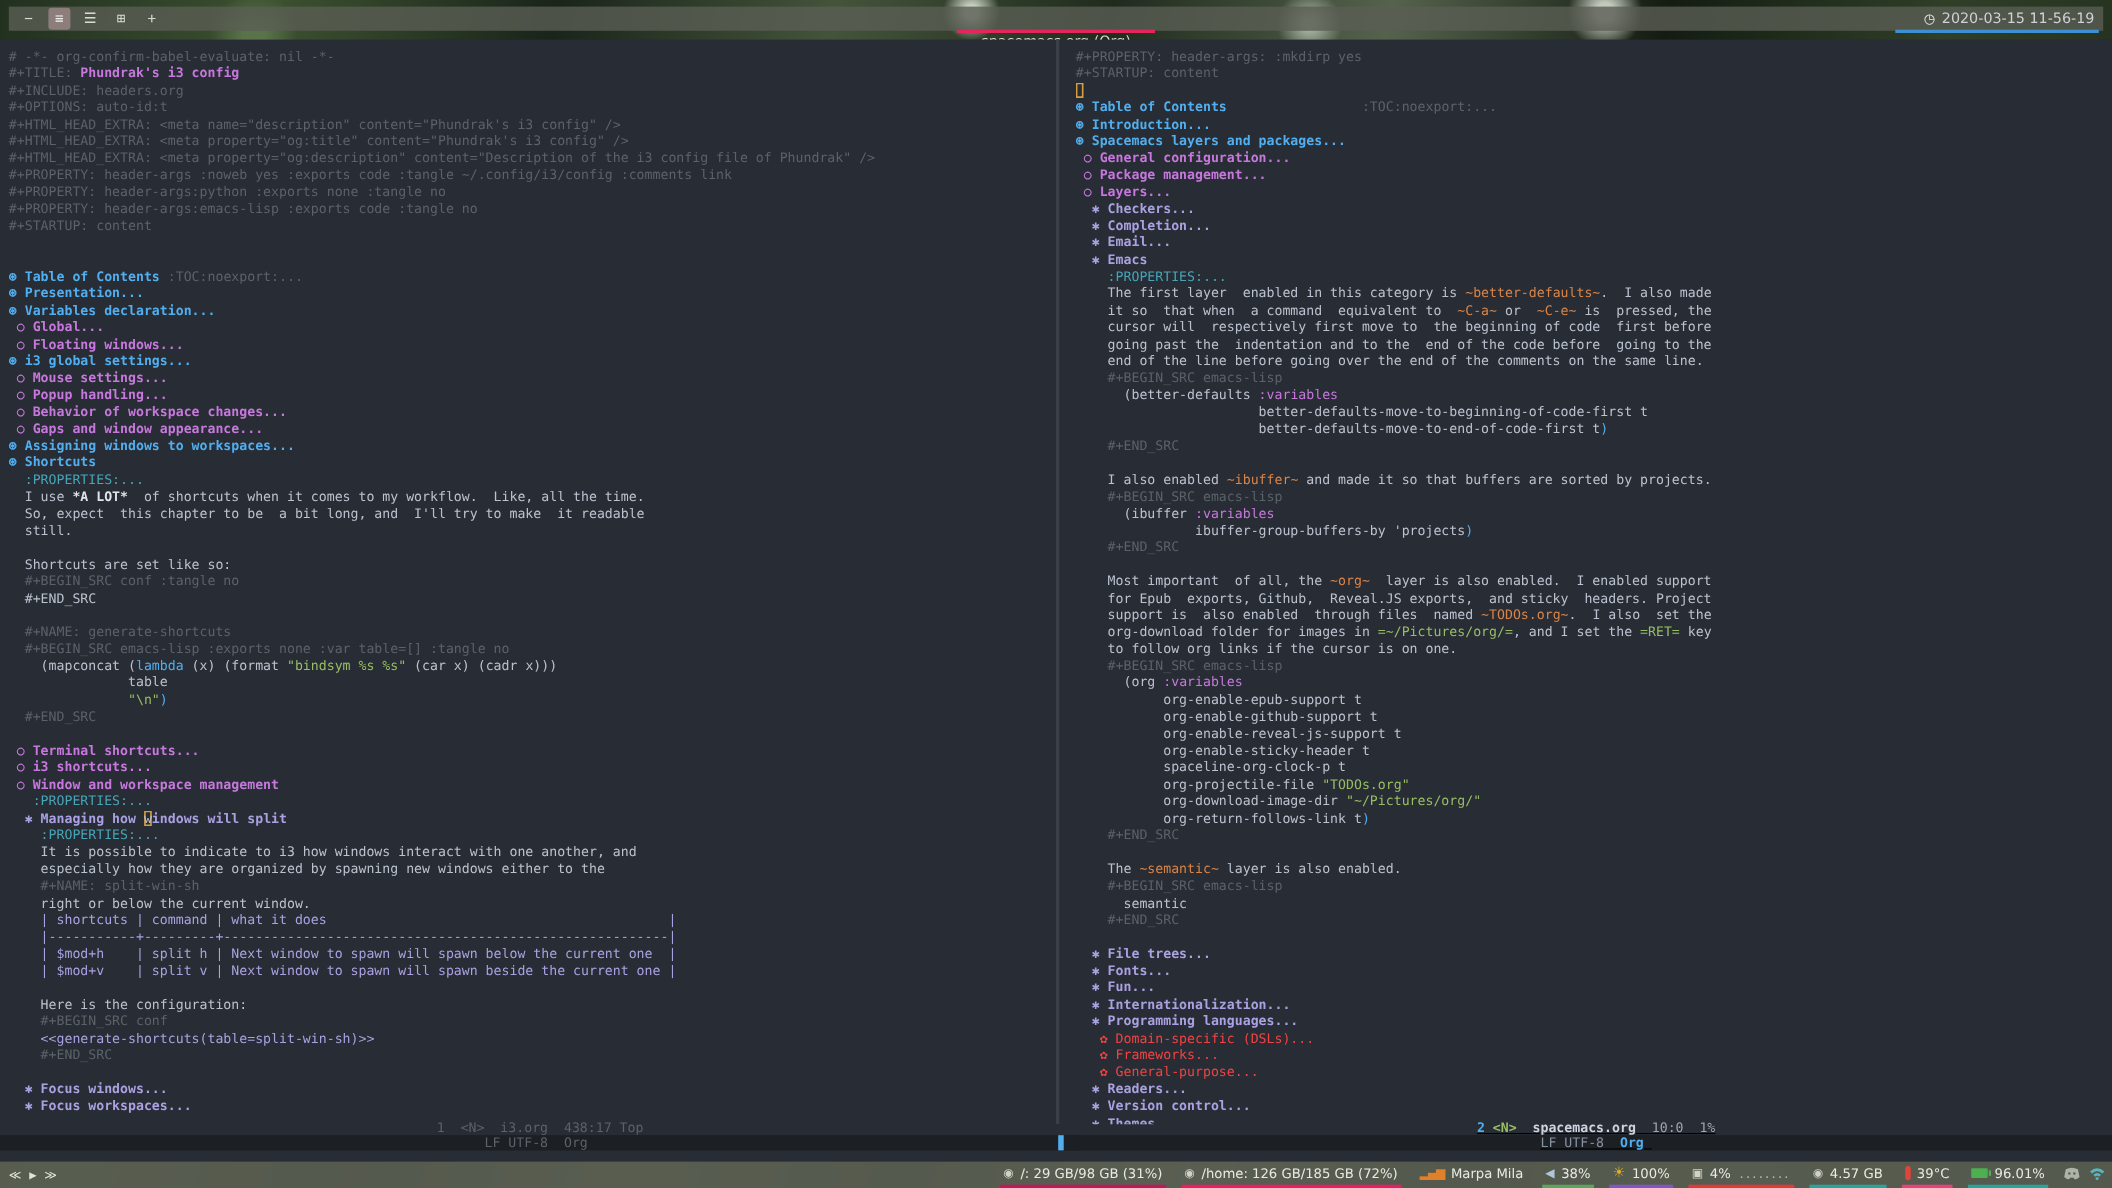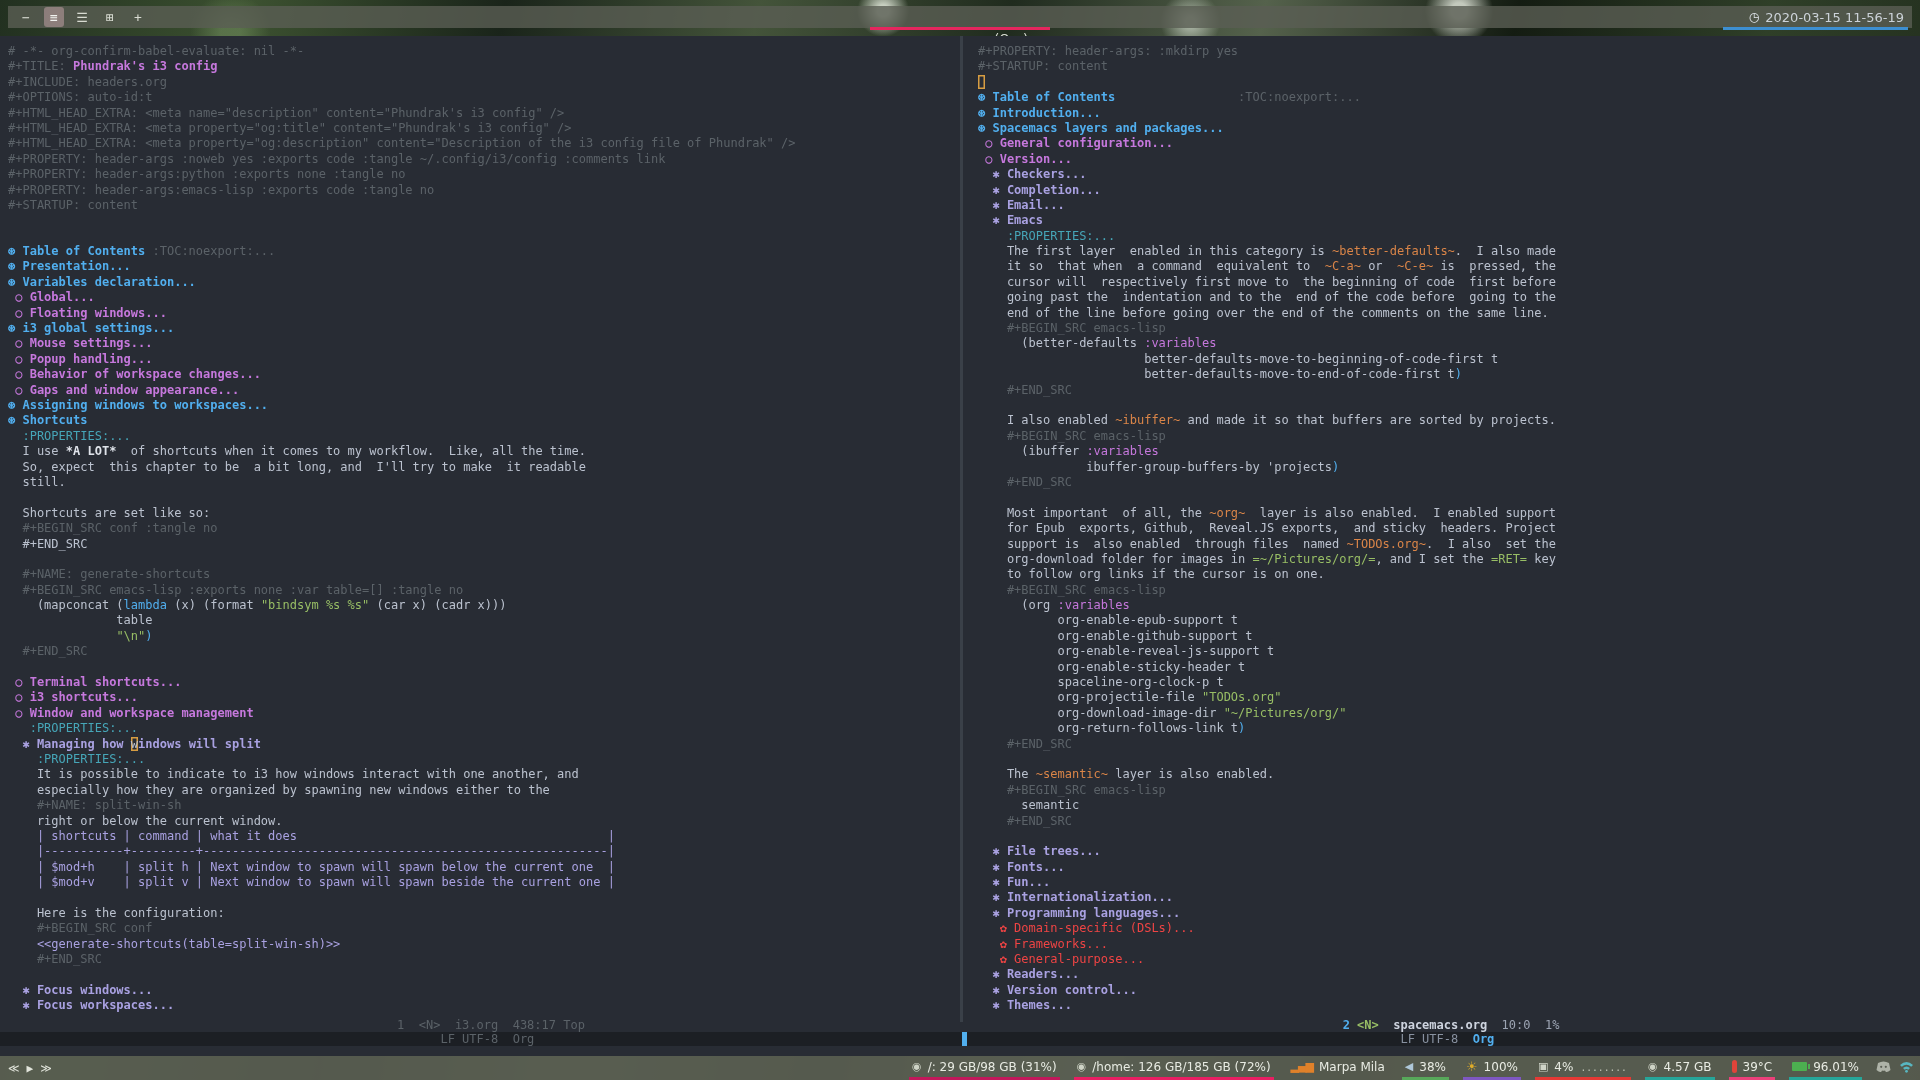--- a/index.html
+++ b/index.html
@@ -41,21 +41,21 @@
   .s-dr{color:#46a6b8}.s-ttl{color:#c678dd;font-weight:bold}
   .s-bold{color:#dfe3ea;font-weight:bold}
   .s-code{color:#da8548}.s-verb{color:#98be65}.s-str{color:#98be65}
   .s-kw{color:#c678dd}.s-bl{color:#51afef}
   .s-tbl{color:#a9a1e1}.s-noweb{color:#a9a1e1}
   .s-cur{box-shadow:inset 0 0 0 1.5px #d79d42;}
   
   .modeline{position:absolute;bottom:10px;height:14px;background:#1c1f24;display:flex;
     align-items:center;justify-content:flex-end;font-size:12px;padding:0 10px;white-space:pre;flex-direction:column;}
   .modeline-left{left:0;width:962px;}
-  .modeline-right{left:962px;right:0;padding-left:30px;}
+  .modeline-right{left:962px;right:0;padding-left:30px;text-decoration:underline;}
   .ml-bar{position:absolute;left:0;top:0;bottom:0;width:5px;background:#51afef;}
   .s-dim{color:#5b6268}
   .s-mlblue{color:#51afef;font-weight:bold}.s-mlgreen{color:#98be65;font-weight:bold}
   .s-mlbold{color:#ced4df;font-weight:bold}.s-mlfg{color:#9da5b4}.s-mlfg2{color:#8891a0}
   .echo{position:absolute;left:0;right:0;bottom:0;height:10px;background:#282c34;}
   
   .sysbar{position:absolute;left:0;right:0;bottom:0;height:24px;background:rgba(90,94,82,.92);
     display:flex;align-items:stretch;justify-content:space-between;color:#e8ebe3;font-size:12px;}
   .playback{display:flex;align-items:center;gap:7px;padding-left:8px;color:#e2e5dc;font-size:11px;}
   .tray{display:flex;align-items:stretch;padding-right:6px;}
@@ -162,21 +162,22 @@
       </div>
     <div class="pane-divider"></div>
     <div class="pane pane-right">
         <div class="line"><span class="s-cm">#+PROPERTY: header-args: :mkdirp yes</span></div>
         <div class="line"><span class="s-cm">#+STARTUP: content</span></div>
         <div class="line"><span class="s-cur"> </span></div>
         <div class="line"><span class="s-h1">⊛ Table of Contents</span><span class="s-cm">                 :TOC:noexport:...</span></div>
         <div class="line"><span class="s-h1">⊛ Introduction...</span></div>
         <div class="line"><span class="s-h1">⊛ Spacemacs layers and packages...</span></div>
         <div class="line"><span class="s-h2"> ○ General configuration...</span></div>
-        <div class="line"><span class="s-h2"> ○ Version...</span></div>
+        <div class="line"><span class="s-h2"> ○ Package management...</span></div>
+        <div class="line"><span class="s-h2"> ○ Layers...</span></div>
         <div class="line"><span class="s-h3">  ✱ Checkers...</span></div>
         <div class="line"><span class="s-h3">  ✱ Completion...</span></div>
         <div class="line"><span class="s-h3">  ✱ Email...</span></div>
         <div class="line"><span class="s-h3">  ✱ Emacs</span></div>
         <div class="line"><span class="s-dr">    :PROPERTIES:...</span></div>
         <div class="line"><span class="s-fg">    The first layer  enabled in this category is </span><span class="s-code">~better-defaults~</span><span class="s-fg">.  I also made</span></div>
         <div class="line"><span class="s-fg">    it so  that when  a command  equivalent to  </span><span class="s-code">~C-a~</span><span class="s-fg"> or  </span><span class="s-code">~C-e~</span><span class="s-fg"> is  pressed, the</span></div>
         <div class="line"><span class="s-fg">    cursor will  respectively first move to  the beginning of code  first before</span></div>
         <div class="line"><span class="s-fg">    going past the  indentation and to the  end of the code before  going to the</span></div>
         <div class="line"><span class="s-fg">    end of the line before going over the end of the comments on the same line.</span></div>

